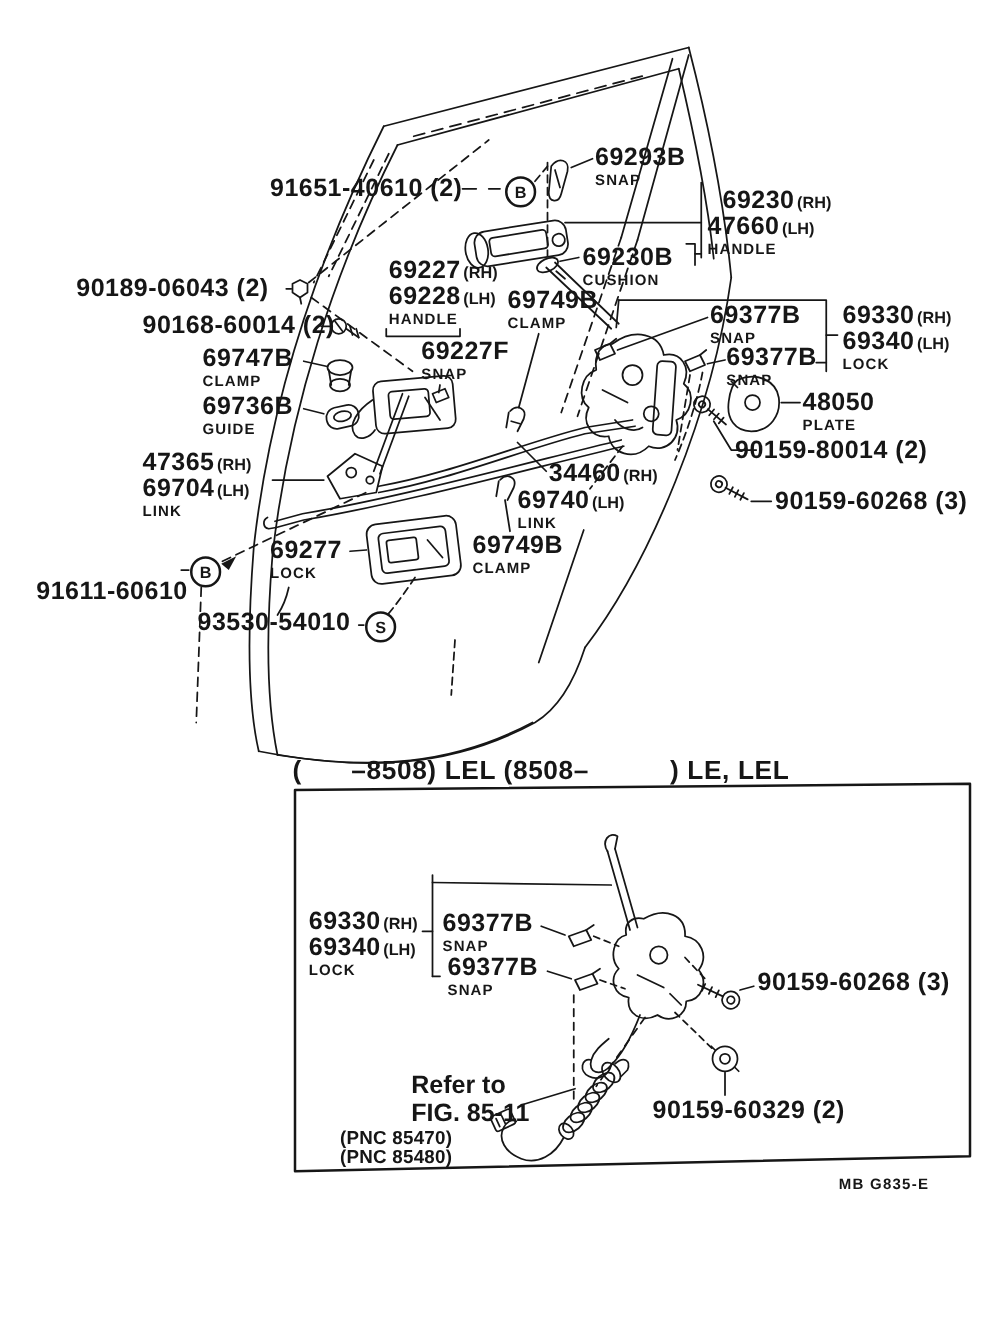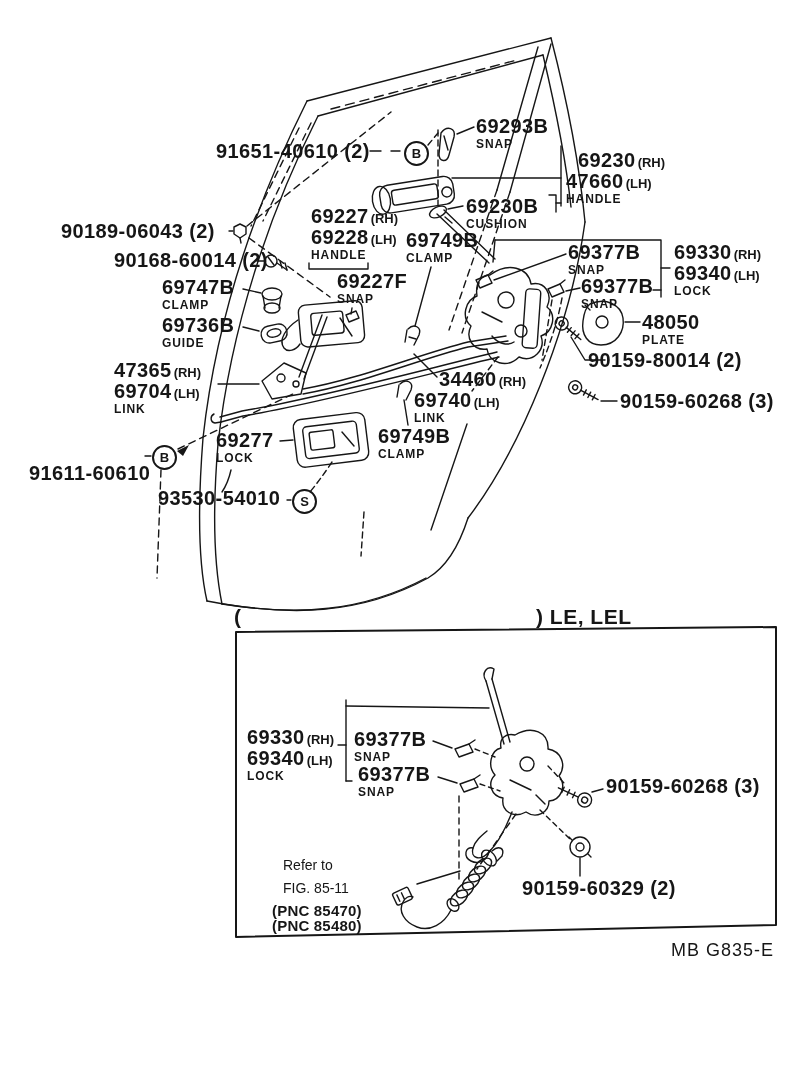--- a/index.html
+++ b/index.html
@@ -11,23 +11,23 @@
   .lbl{position:absolute;white-space:nowrap;line-height:1.0;}
   .num{font-size:20px;font-weight:700;letter-spacing:.4px;}
   .side{font-size:13px;font-weight:700;margin-left:2px;}
   .cap{font-size:12px;font-weight:700;letter-spacing:.9px;margin-top:2px;}
   .circ{
     position:absolute;width:21px;height:21px;border:2.4px solid #161616;border-radius:50%;
     display:flex;align-items:center;justify-content:center;
     font-size:13px;font-weight:700;
   }
   .hdr{font-size:21px;font-weight:700;letter-spacing:.5px;}
-  .refer{font-size:14px;font-weight:400;}
+  .refer{font-size:20px;font-weight:700;margin-left:46px;}
   .pnc{font-size:15px;font-weight:700;letter-spacing:.2px;}
-  .foot{font-size:18px;font-weight:400;letter-spacing:1px;}
+  .foot{font-size:12px;font-weight:700;letter-spacing:1px;}
 </style>
 </head>
 <body>
 
 <div id="stage">
 
   <svg width="792" height="1066" viewBox="0 0 792 1066">
     <g fill="none" stroke="#161616" stroke-width="1.4" stroke-linecap="round" stroke-linejoin="round">
 
       <g>
@@ -274,20 +274,21 @@
   <div class="lbl" style="left:29px;top:463px"><span class="num">91611-60610</span></div>
   <div class="lbl" style="left:216px;top:430px"><span class="num">69277</span><div class="cap">LOCK</div></div>
   <div class="lbl" style="left:378px;top:426px"><span class="num">69749B</span><div class="cap">CLAMP</div></div>
   <div class="lbl" style="left:158px;top:488px"><span class="num">93530-54010</span></div>
 
   <div class="circ" style="left:404px;top:141px">B</div>
   <div class="circ" style="left:152px;top:445px">B</div>
   <div class="circ" style="left:292px;top:489px">S</div>
 
   <div class="lbl hdr" style="left:234px;top:606px">(</div>
+  <div class="lbl hdr" style="left:281px;top:606px">–8508) LEL (8508–</div>
   <div class="lbl hdr" style="left:536px;top:606px">) LE, LEL</div>
 
   <div class="lbl" style="left:247px;top:727px"><span class="num">69330</span><span class="side">(RH)</span></div>
   <div class="lbl" style="left:247px;top:748px"><span class="num">69340</span><span class="side">(LH)</span><div class="cap">LOCK</div></div>
   <div class="lbl" style="left:354px;top:729px"><span class="num">69377B</span><div class="cap">SNAP</div></div>
   <div class="lbl" style="left:358px;top:764px"><span class="num">69377B</span><div class="cap">SNAP</div></div>
   <div class="lbl" style="left:606px;top:776px"><span class="num">90159-60268 (3)</span></div>
   <div class="lbl refer" style="left:283px;top:858px">Refer to</div>
   <div class="lbl refer" style="left:283px;top:881px">FIG. 85-11</div>
   <div class="lbl pnc" style="left:272px;top:903px">(PNC 85470)</div>

